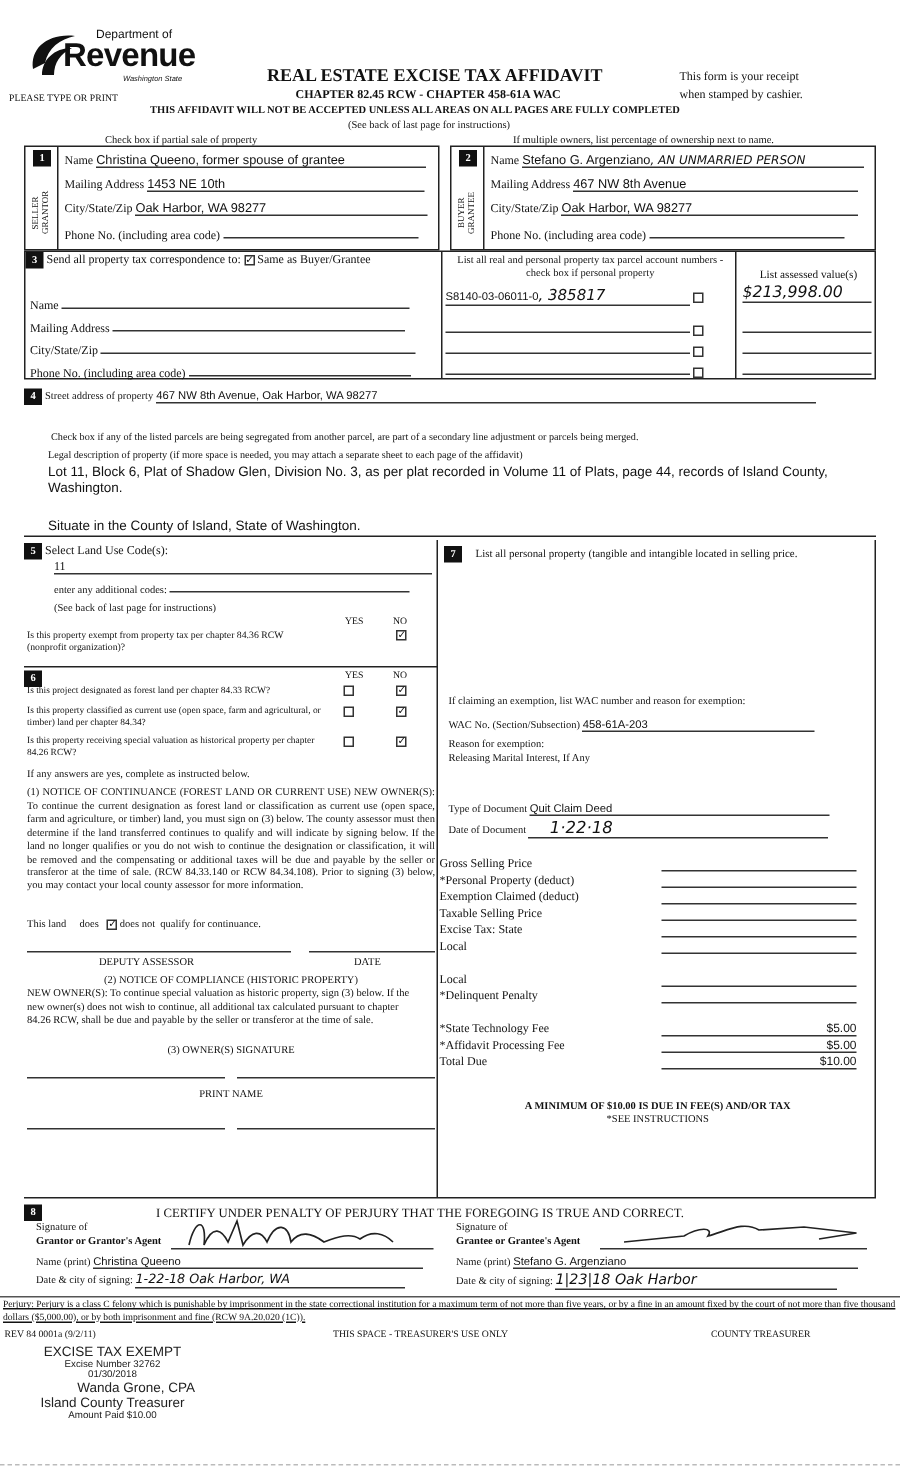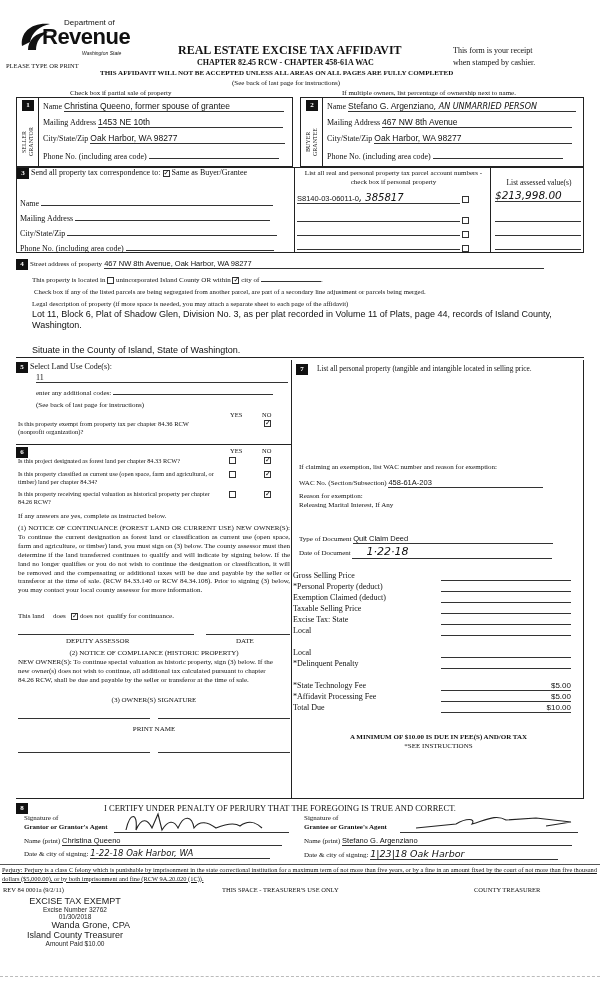--- a/index.html
+++ b/index.html
@@ -75,21 +75,20 @@
   </div>
   <div class="abs" style="left:478px;top:10px;width:88px;text-align:center;font-size:7.5px;">List assessed value(s)</div>
   <div class="abs hand line" style="left:478px;top:21px;width:86px;font-size:10.5px;">$213,998.00</div>
   <div class="abs line" style="left:478px;top:44px;width:86px;height:10px;"></div>
   <div class="abs line" style="left:478px;top:58px;width:86px;height:10px;"></div>
   <div class="abs line" style="left:478px;top:72px;width:86px;height:10px;"></div>
 </div>
 
 <div class="abs" style="left:16px;top:258px;width:568px;height:100px;border-bottom:1px solid #222;">
   <div class="row" style="left:0;top:1px;"><span class="num">4</span> <span style="font-size:7px;">Street address of property</span> <span class="fill line" style="display:inline-block;width:440px;font-size:7.5px;">467 NW 8th Avenue, Oak Harbor, WA 98277</span></div>
-  <div class="row" style="left:16px;top:16px;font-size:7px;"><span>This property is located in</span> <span class="cb"></span> <span>unincorporated Island County OR within</span> <span class="cb">✓</span> <span>city of</span> <span class="line" style="display:inline-block;width:60px;height:8px;"></span>.</div>
   <div class="abs" style="left:18px;top:30px;font-size:6.8px;white-space:nowrap;">Check box if any of the listed parcels are being segregated from another parcel, are part of a secondary line adjustment or parcels being merged.</div>
   <div class="abs" style="left:16px;top:42px;font-size:6.8px;white-space:nowrap;">Legal description of property (if more space is needed, you may attach a separate sheet to each page of the affidavit)</div>
   <div class="abs sans" style="left:16px;top:51px;width:540px;font-size:9px;line-height:11px;">Lot 11, Block 6, Plat of Shadow Glen, Division No. 3, as per plat recorded in Volume 11 of Plats, page 44, records of Island County, Washington.</div>
   <div class="abs sans" style="left:16px;top:87px;font-size:9px;">Situate in the County of Island, State of Washington.</div>
 </div>
 
 <div class="abs" style="left:16px;top:360px;width:276px;height:438px;border-right:1.2px solid #222;">
   <div class="row" style="left:0;top:2px;"><span class="num">5</span> <span>Select Land Use Code(s):</span></div>
   <div class="abs line" style="left:20px;top:13px;width:252px;">11</div>
   <div class="row" style="left:20px;top:27px;font-size:7px;"><span>enter any additional codes:</span> <span class="line" style="display:inline-block;width:160px;height:8px;"></span></div>

